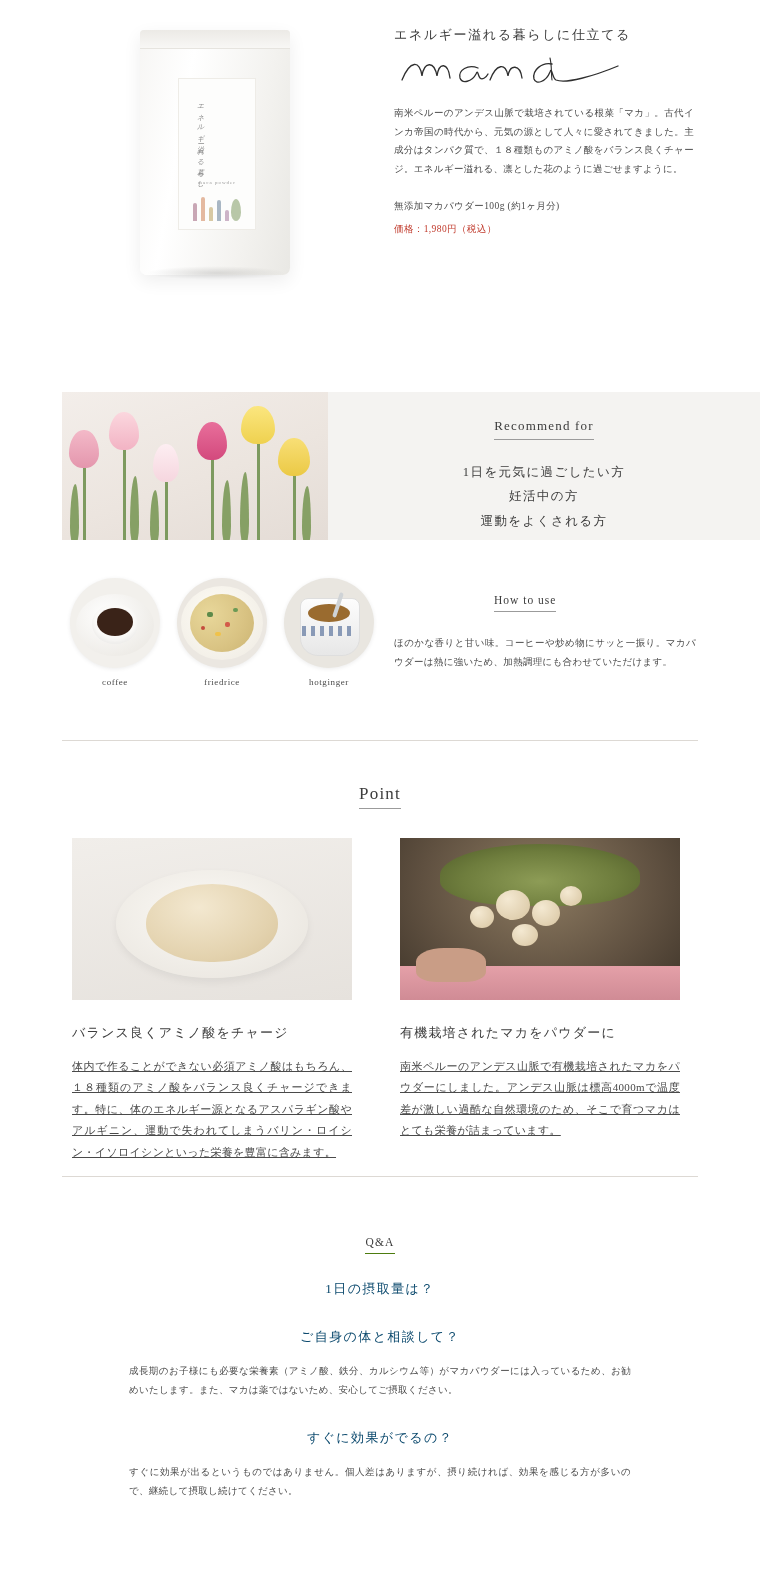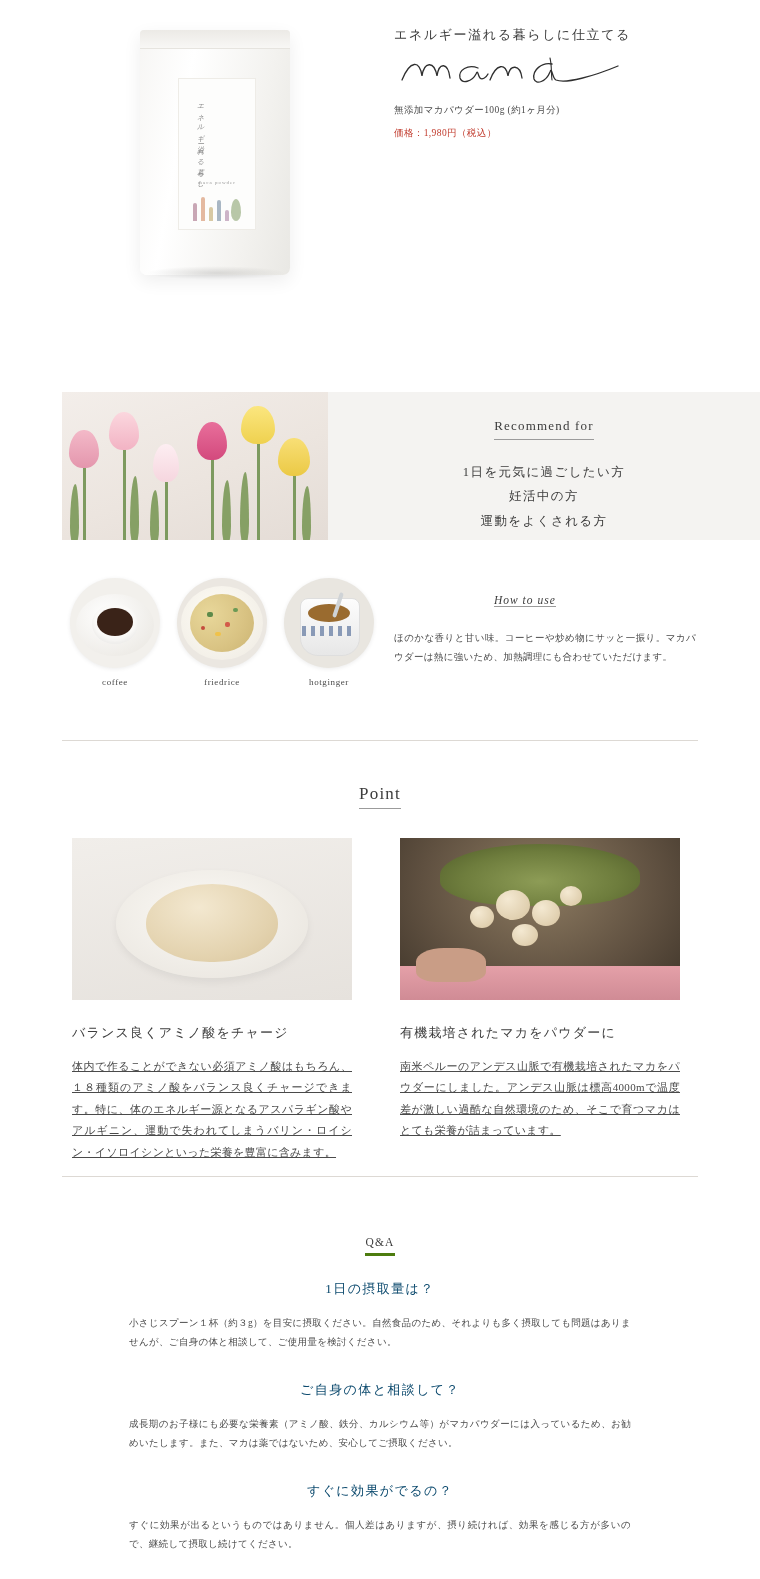--- a/index.html
+++ b/index.html
@@ -326,24 +326,24 @@
     position: absolute;
     left: 394px;
     top: 12px;
     width: 302px;
   }
   .ht-title {
     font-size: 11.5px;
     letter-spacing: 1px;
     color: #3c3c3c;
     border-bottom: 1px solid #9b9b9b;
+    padding-bottom: 5px;
     display: inline-block;
     margin-left: 100px;
     margin-bottom: 22px;
-    font-style: italic;
   }
   .ht-body {
     font-size: 9.5px;
     line-height: 1.95;
     color: #4a4a4a;
     letter-spacing: 0.3px;
     text-align: justify;
   }
 
   .divider {
@@ -444,21 +444,21 @@
   .qa-title {
     position: absolute;
     left: 0; top: 1232px;
     width: 760px;
     text-align: center;
   }
   .qa-title span {
     font-size: 11.5px;
     letter-spacing: 1.2px;
     color: #3c3c3c;
-    border-bottom: 3px solid #4d7c0f;
+    border-bottom: 1px solid #4d7c0f;
     padding-bottom: 5px;
   }
   .qa-list {
     position: absolute;
     left: 0;
     top: 1280px;
     width: 760px;
   }
   .qa-item { margin-bottom: 30px; }
   .qa-q {
@@ -507,20 +507,21 @@
     <div class="hero-logo">
       <svg width="230" height="34" viewBox="0 0 230 34" xmlns="http://www.w3.org/2000/svg">
         <path d="M8 26 C16 6, 26 6, 28 22 C30 8, 40 6, 43 22 C45 8, 54 8, 56 24" fill="none" stroke="#2f2f2f" stroke-width="1.3" stroke-linecap="round"></path>
         <path d="M84 14 C74 10, 64 16, 66 24 C68 30, 78 28, 82 20 C84 15, 84 22, 86 24 C88 26, 92 24, 94 20" fill="none" stroke="#2f2f2f" stroke-width="1.3" stroke-linecap="round"></path>
         <path d="M96 26 C102 10, 112 8, 114 22 C116 10, 126 10, 128 24" fill="none" stroke="#2f2f2f" stroke-width="1.3" stroke-linecap="round"></path>
         <path d="M158 10 C148 8, 138 16, 140 25 C142 31, 152 28, 156 18 C158 12, 158 24, 162 26 C172 30, 200 22, 224 12" fill="none" stroke="#2f2f2f" stroke-width="1.3" stroke-linecap="round"></path>
         <path d="M156 4 C158 12, 157 20, 158 26" fill="none" stroke="#2f2f2f" stroke-width="1.1" stroke-linecap="round"></path>
       </svg>
     </div>
 
+    <p class="hero-body">南米ペルーのアンデス山脈で栽培されている根菜「マカ」。古代インカ帝国の時代から、元気の源として人々に愛されてきました。主成分はタンパク質で、１８種類ものアミノ酸をバランス良くチャージ。エネルギー溢れる、凛とした花のように過ごせますように。</p>
     <p class="hero-sku">無添加マカパウダー100g (約1ヶ月分)</p>
     <p class="hero-price">価格：1,980円（税込）</p>
   </div>
 </section>
 
 <section class="recommend">
   <div class="rec-photo">
     <div class="wall"></div>
 
     <div class="tulip" style="left:22px;">
@@ -638,21 +639,20 @@
 
 <div class="divider d2"></div>
 
 <div class="qa-title">
   <span>Q&amp;A</span>
 </div>
 
 <div class="qa-list">
   <div class="qa-item">
     <p class="qa-q">1日の摂取量は？</p>
-    <p class="qa-a">小さじスプーン１杯（約３g）を目安に摂取ください。自然食品のため、それよりも多く摂取しても問題はありませんが、ご自身の体と相談して、ご使用量を検討ください。</p>
   </div>
   <div class="qa-item">
     <p class="qa-q">ご自身の体と相談して？</p>
     <p class="qa-a">成長期のお子様にも必要な栄養素（アミノ酸、鉄分、カルシウム等）がマカパウダーには入っているため、お勧めいたします。また、マカは薬ではないため、安心してご摂取ください。</p>
   </div>
   <div class="qa-item">
     <p class="qa-q">すぐに効果がでるの？</p>
     <p class="qa-a">すぐに効果が出るというものではありません。個人差はありますが、摂り続ければ、効果を感じる方が多いので、継続して摂取し続けてください。</p>
   </div>
 </div>

